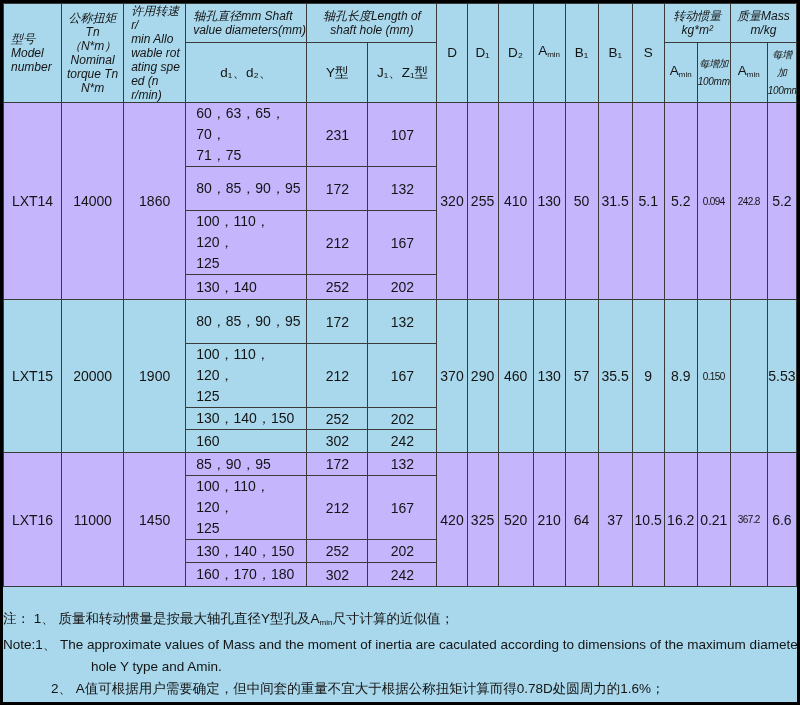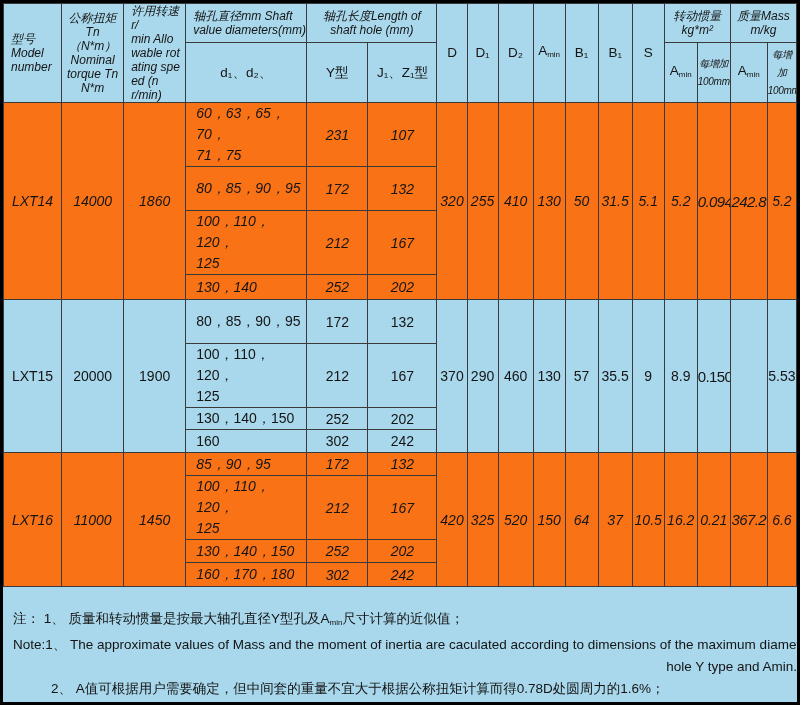--- a/index.html
+++ b/index.html
@@ -31,39 +31,39 @@
   
   tr.h1 { height:36px; }
   tr.h2 { height:45px; }
   .spec th { font-size:12px; line-height:14px; }
   th.al { text-align:left; }
   th.al .pre, th.alg .pre { padding-left:7px; text-align:left; }
   th.big { font-size:13.5px; }
   th.small .pre { font-size:10px; line-height:18px; letter-spacing:-0.3px; padding:0; text-align:center; }
   sub { font-size:8px; vertical-align:-2px; }
   
-  tbody.white td { background:#f97316;font-style:italic; }
+  tbody.white td { background:#c4b5fd; }
   tbody.blue  td { background:#a9d8ec; }
   .spec td { font-size:14px; }
   td.dcell {
     text-align:left;
     padding-left:10px;
     line-height:21px;
     white-space:pre-line;
   }
-  td.tight { font-size:15px; letter-spacing:-0.6px; }
+  td.tight { font-size:10px; letter-spacing:-0.6px; }
   tr.r46{height:46px} tr.r44{height:44px} tr.r43{height:43px} tr.r25{height:25px}
   tr.r42{height:44px} tr.r45{height:45px} tr.r22{height:22px} tr.r23{height:23px}
   tr.r24{height:24px}
   
   .notes { padding-top:25px; font-size:13.5px; line-height:14px; }
   .note { margin-bottom:8px; white-space:nowrap; }
-  .note.l0 { margin-left:10px; }
+  .note.l0 { }
   .note.l1 { margin-left:48px; }
-  .note.l2 { margin-left:48px;text-align:right; }
+  .note.l2 { margin-left:88px; }
   .note sub { font-size:8px; }
 </style>
 </head>
 <body>
 
 <table class="spec">
   <colgroup>
     <col style="width:58px">
       <col style="width:62px">
       <col style="width:62px">
@@ -225,21 +225,21 @@
     <tr class="r23">
       <td rowspan="4">LXT16</td>
       <td rowspan="4">11000</td>
       <td rowspan="4">1450</td>
       <td class="dcell">85，90，95</td>
       <td>172</td>
       <td>132</td>
       <td rowspan="4">420</td>
       <td rowspan="4">325</td>
       <td rowspan="4">520</td>
-      <td rowspan="4">150</td>
+      <td rowspan="4">210</td>
       <td rowspan="4">64</td>
       <td rowspan="4">37</td>
       <td rowspan="4">10.5</td>
       <td rowspan="4">16.2</td>
       <td rowspan="4">0.21</td>
       <td rowspan="4" class="tight">367.2</td>
       <td rowspan="4">6.6</td>
     </tr>
     <tr class="r45">
       <td class="dcell">100，110，120，

